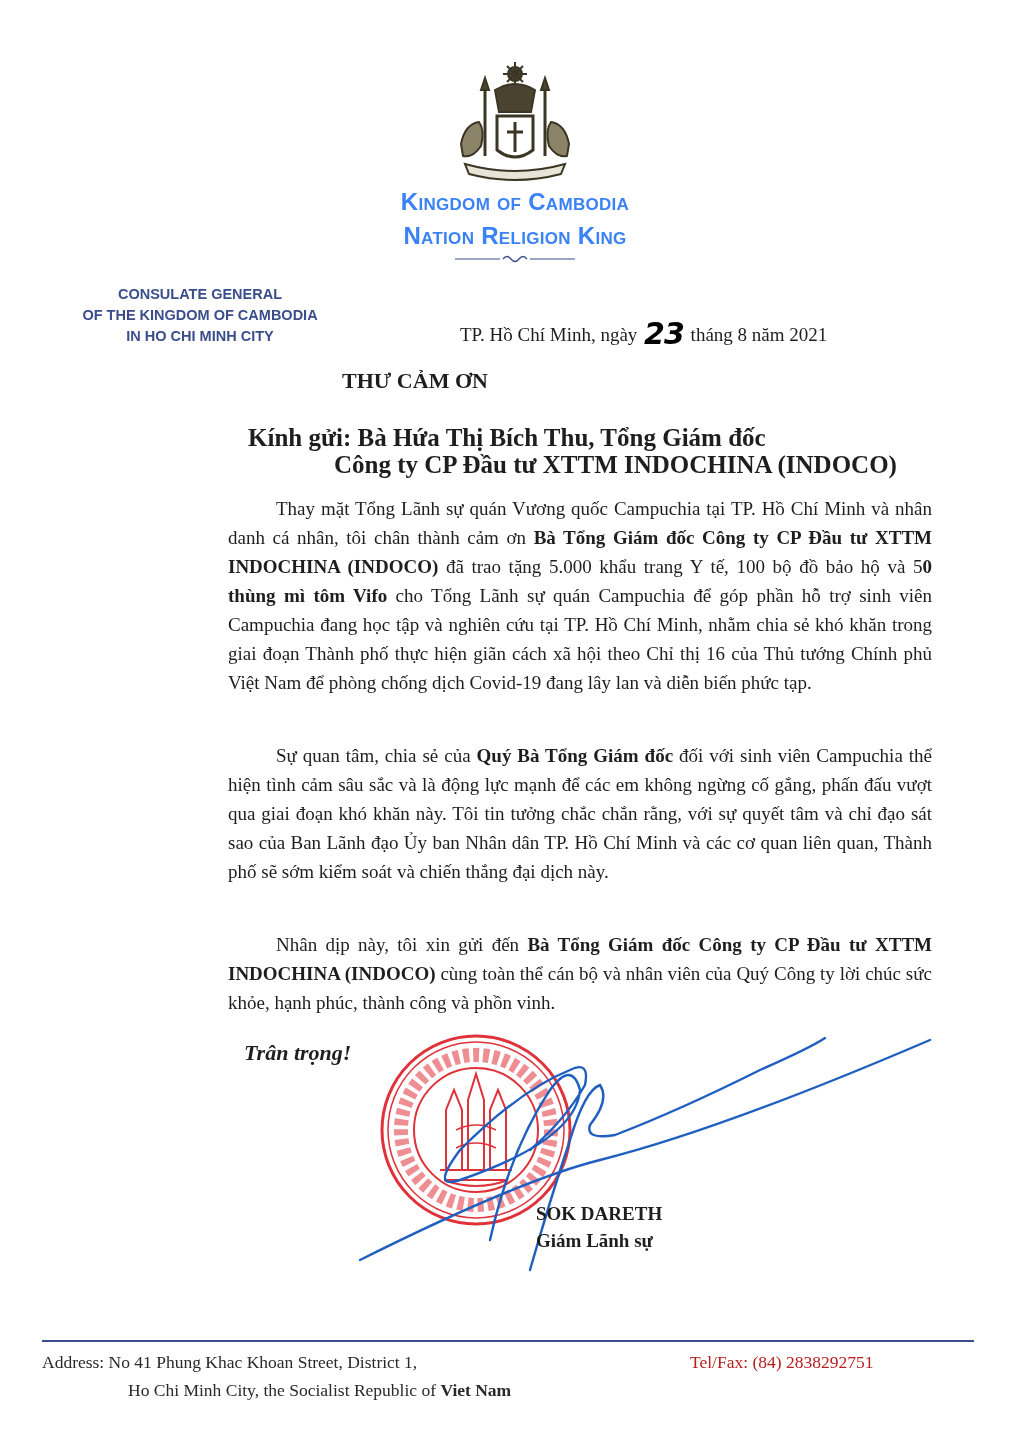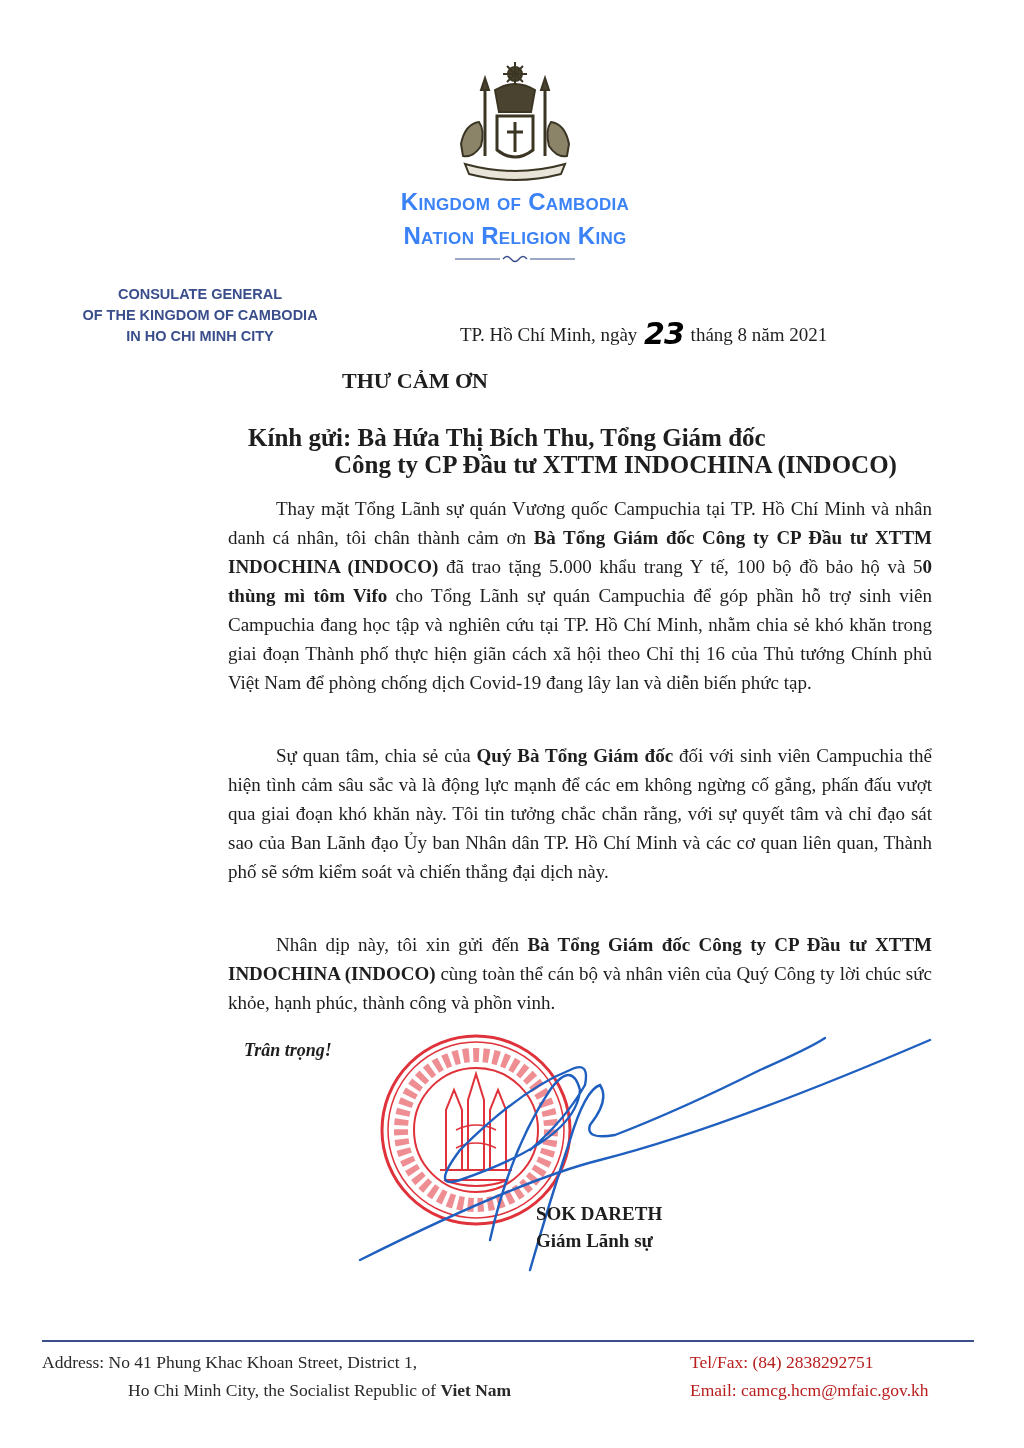--- a/index.html
+++ b/index.html
@@ -21,21 +21,21 @@
                     color: #000000; font-size: 30px; vertical-align: -3px; margin: 0 2px; letter-spacing: -1px; }
   .title { left: 0; width: 820px; top: 368px; text-align: center; font-weight: bold; font-size: 22px;
            padding-left: 10px; box-sizing: border-box; }
   .recipient { left: 248px; top: 424px; font-weight: bold; font-size: 25px; line-height: 27px; }
   .recipient .l2 { padding-left: 86px; }
   .para { left: 192px; width: 704px; font-size: 19px; line-height: 29px; text-align: justify; margin-left: 36px; }
   .para .indent { display: inline-block; width: 48px; }
   .p1 { top: 494px; }
   .p2 { top: 741px; }
   .p3 { top: 930px; }
-  .closing { left: 244px; top: 1040px; font-weight: bold; font-style: italic; font-size: 18px; }
+  .closing { left: 244px; top: 1040px; font-weight: bold; font-style: italic; font-size: 22px; }
   .seal { left: 376px; top: 1030px; width: 200px; height: 200px; }
   .sig { left: 340px; top: 1030px; width: 600px; height: 260px; }
   .signame { left: 536px; top: 1200px; font-weight: bold; font-size: 19px; line-height: 27px; }
   .footer-rule { left: 42px; top: 1340px; width: 932px; height: 2px; background: #3a4e8c; }
   .footer-left { left: 42px; top: 1348px; font-size: 17.5px; line-height: 28px; color: #2a2a2a; }
   .footer-left .l2 { padding-left: 86px; }
   .footer-right { left: 690px; top: 1348px; font-size: 17.5px; line-height: 28px; color: #b91c1c; }
   b { font-weight: bold; }
 </style>
 </head>
@@ -115,14 +115,13 @@
   <div>Giám Lãnh sự</div>
 </div>
 
 <div class="abs footer-rule"></div>
 <div class="abs footer-left">
   <div>Address: No 41 Phung Khac Khoan Street, District 1,</div>
   <div class="l2"><span>Ho Chi Minh City, the Socialist Republic of </span><b>Viet Nam</b></div>
 </div>
 <div class="abs footer-right">
   <div>Tel/Fax: (84) 2838292751</div>
-  <div>Email: camcg.hcm@mfaic.gov.kh</div>
 </div>
 
 </body></html>

